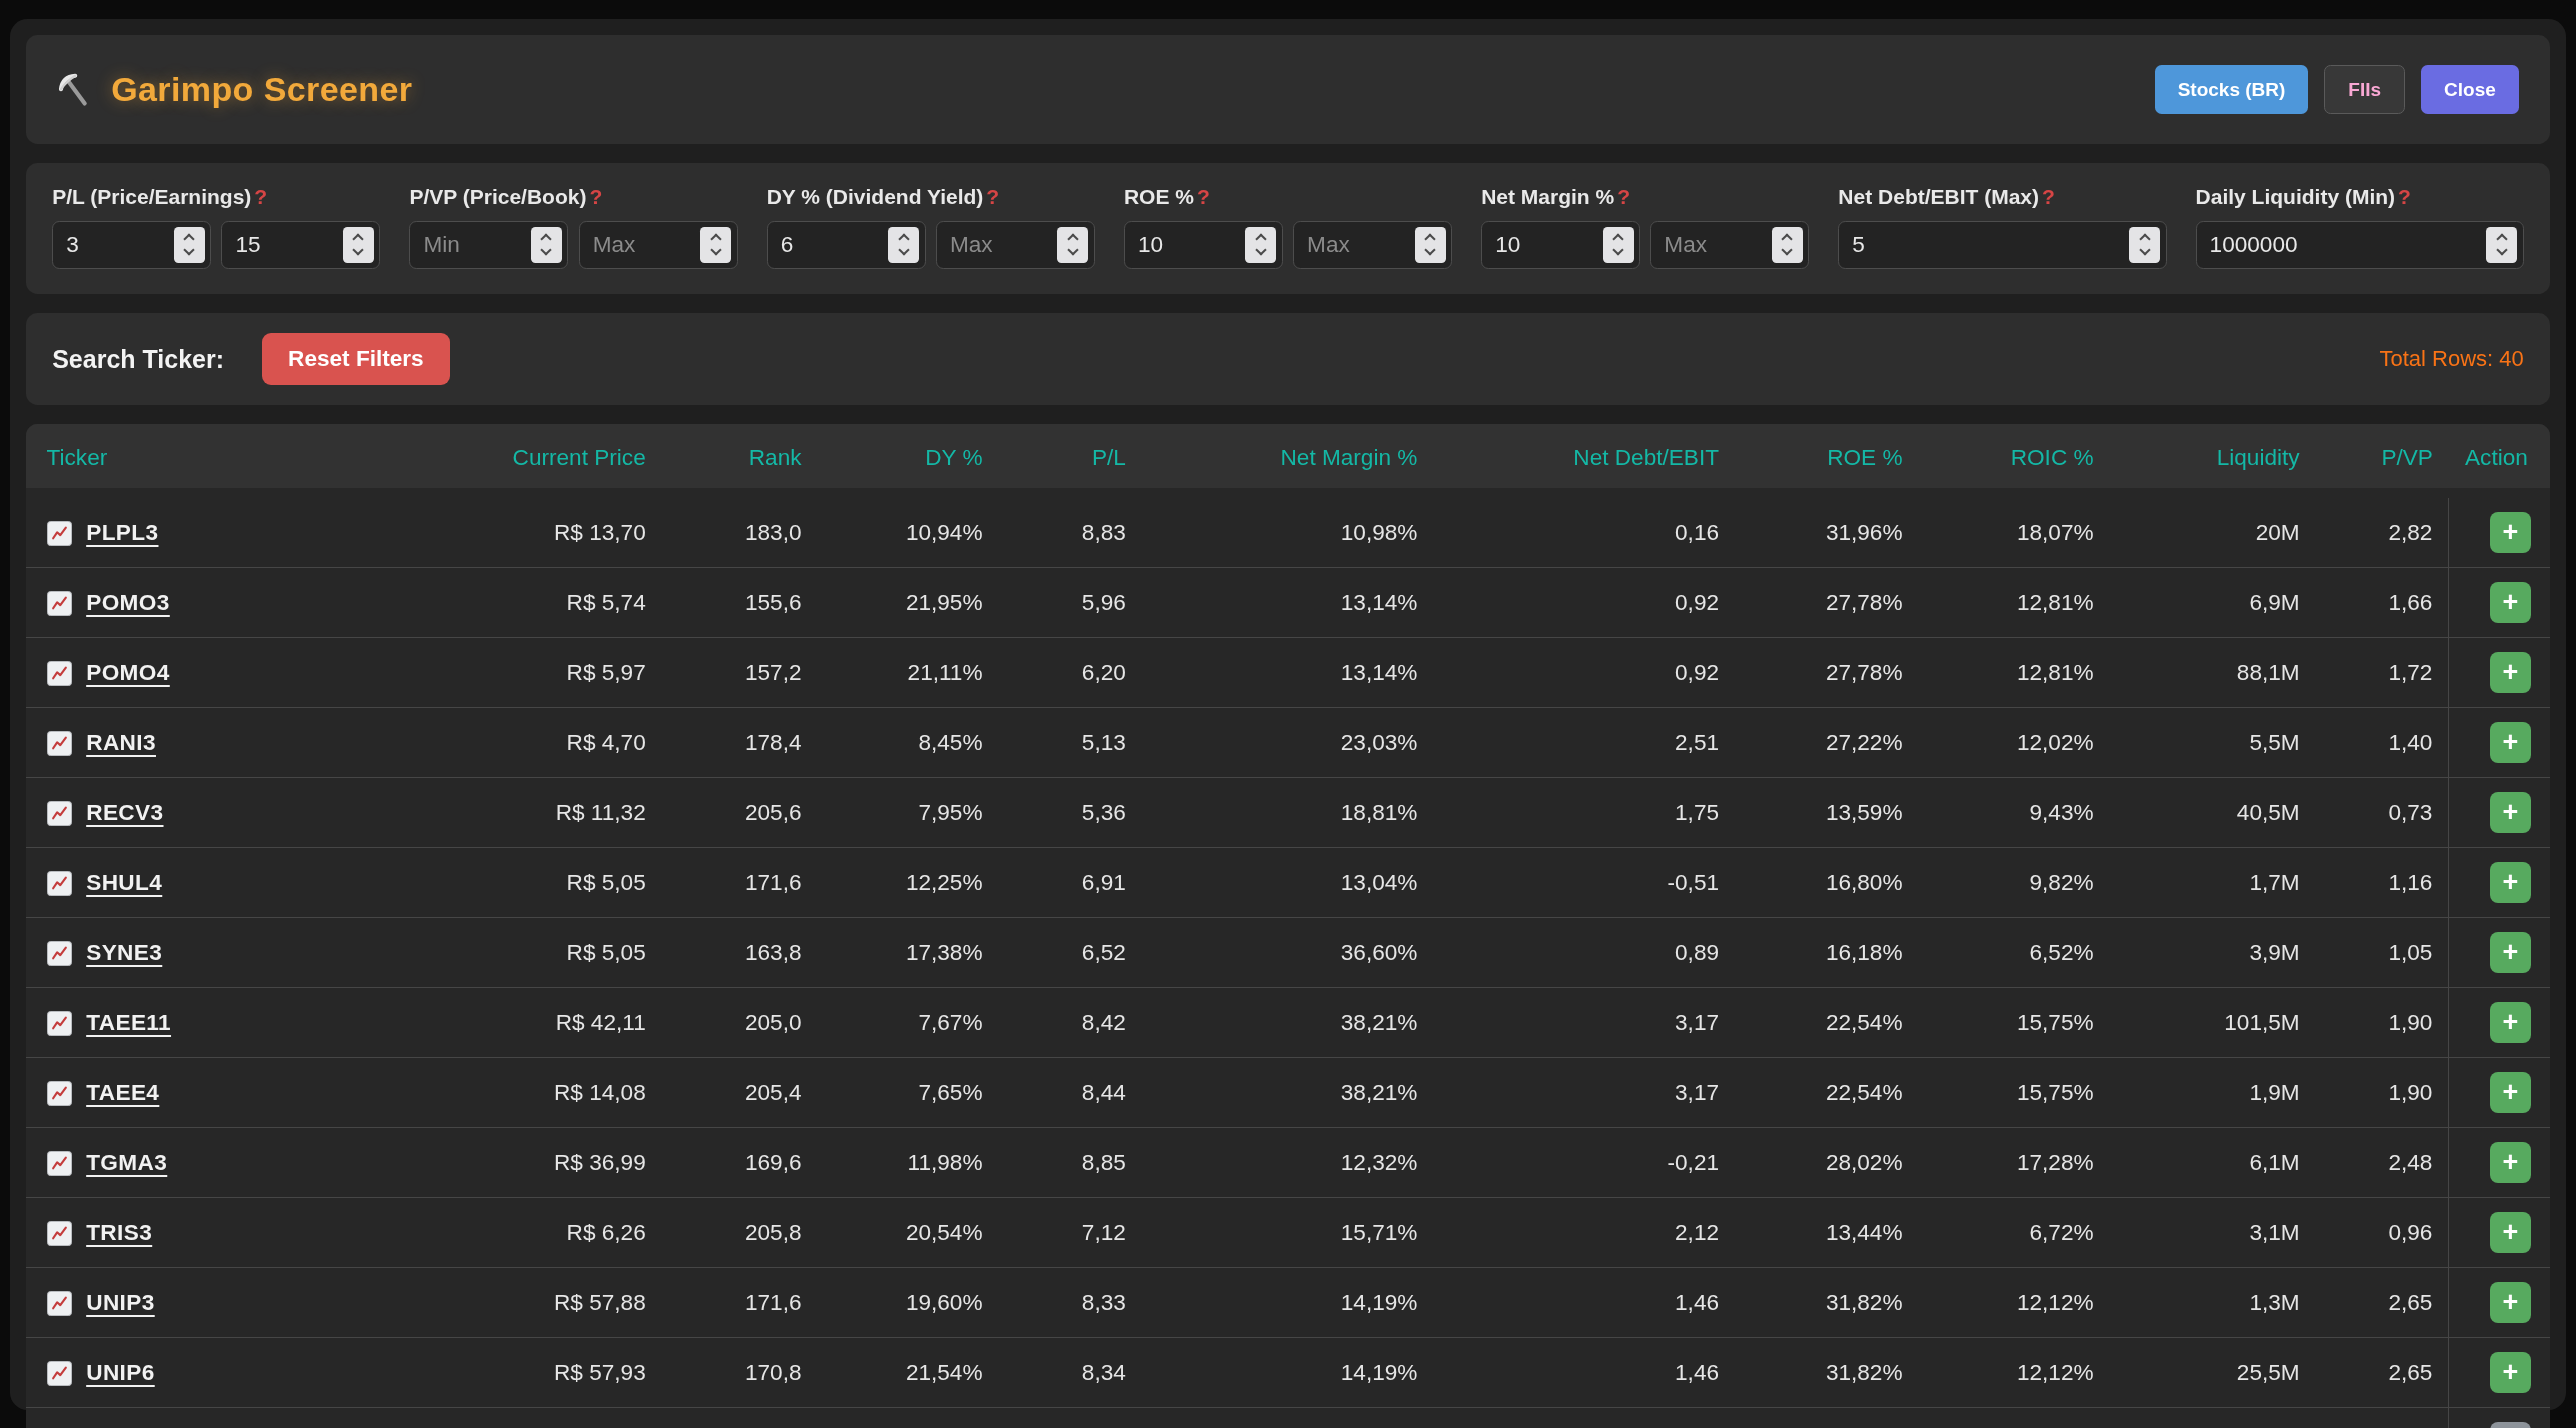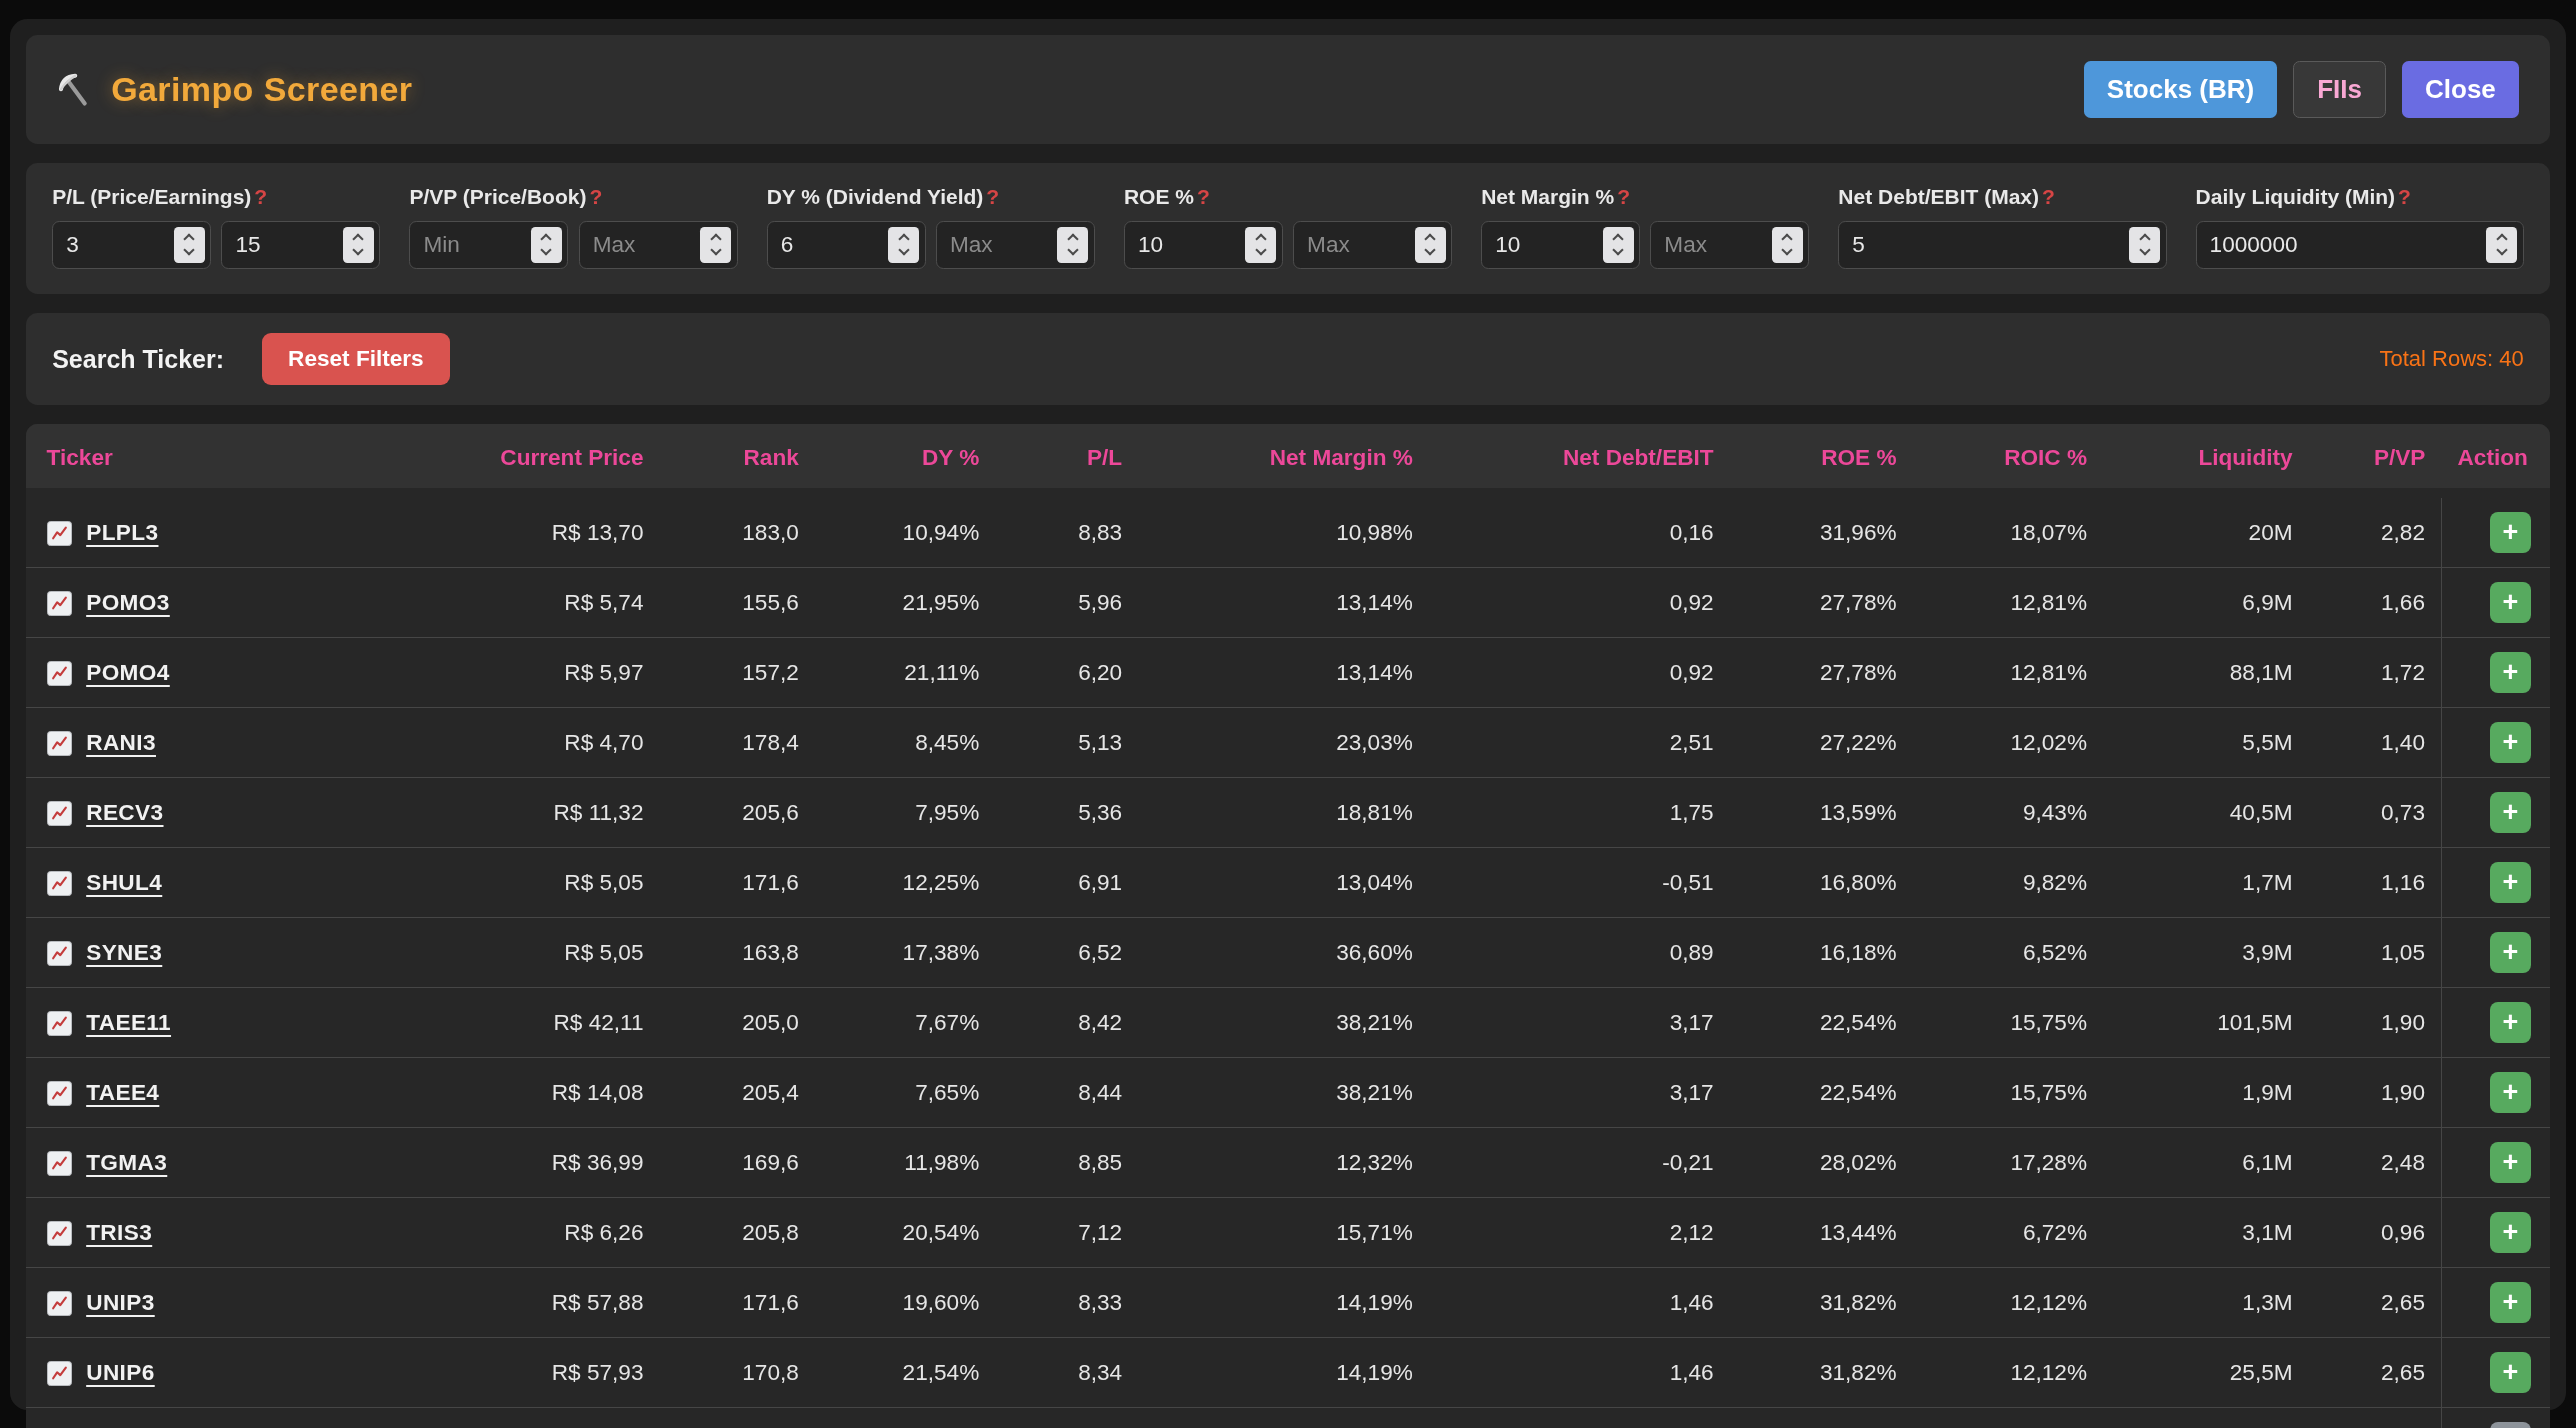--- a/index.html
+++ b/index.html
@@ -37,21 +37,21 @@
     font-weight: 700;
     color: #f2a93b;
     letter-spacing: 0.4px;
     text-shadow: 0 0 16px rgba(242,169,59,.45);
   }
   .header-actions { margin-left: auto; display: flex; gap: 16px; }
   .btn {
     border: none;
     border-radius: 6.6px;
     font-family: inherit;
-    font-size: 26px;
+    font-size: 19px;
     font-weight: 700;
     color: #ffffff;
     padding: 12.4px 23px;
     cursor: pointer;
   }
   .btn-blue   { background: #4e97da; }
   .btn-ghost  { background: #383838; border: 1.5px solid #5a5a5a; color: #f9a8d4; }
   .btn-indigo { background: #6a6ce2; }
   .btn-red    { background: #d9534f; border-radius: 9px; }
 
@@ -129,22 +129,22 @@
   .search-input::placeholder { color: #8f8f8f; }
   .reset-btn { margin-left: 16px; padding: 13px 26px; font-size: 22.6px; }
   .total-rows { margin-left: auto; color: #f97316; font-size: 22px; font-weight: 400; }
 
   
   .table-card { overflow: hidden; padding-bottom: 11.7px; }
   table { width: 100%; border-collapse: collapse; }
   thead th {
     background: #323232;
     font-size: 22.6px;
-    font-weight: 700;
-    color: #ec4899;
+    font-weight: 400;
+    color: #14b8a6;
     text-align: right;
     padding: 20.4px 16px 17.5px 16px;
     white-space: nowrap;
     border-bottom: 10.2px solid #272727;
   }
   thead th.col-ticker { text-align: left; padding-left: 20.4px; }
   thead th.col-action { padding-right: 22px; }
   tbody td {
     background: #272727;
     font-size: 22.6px;

